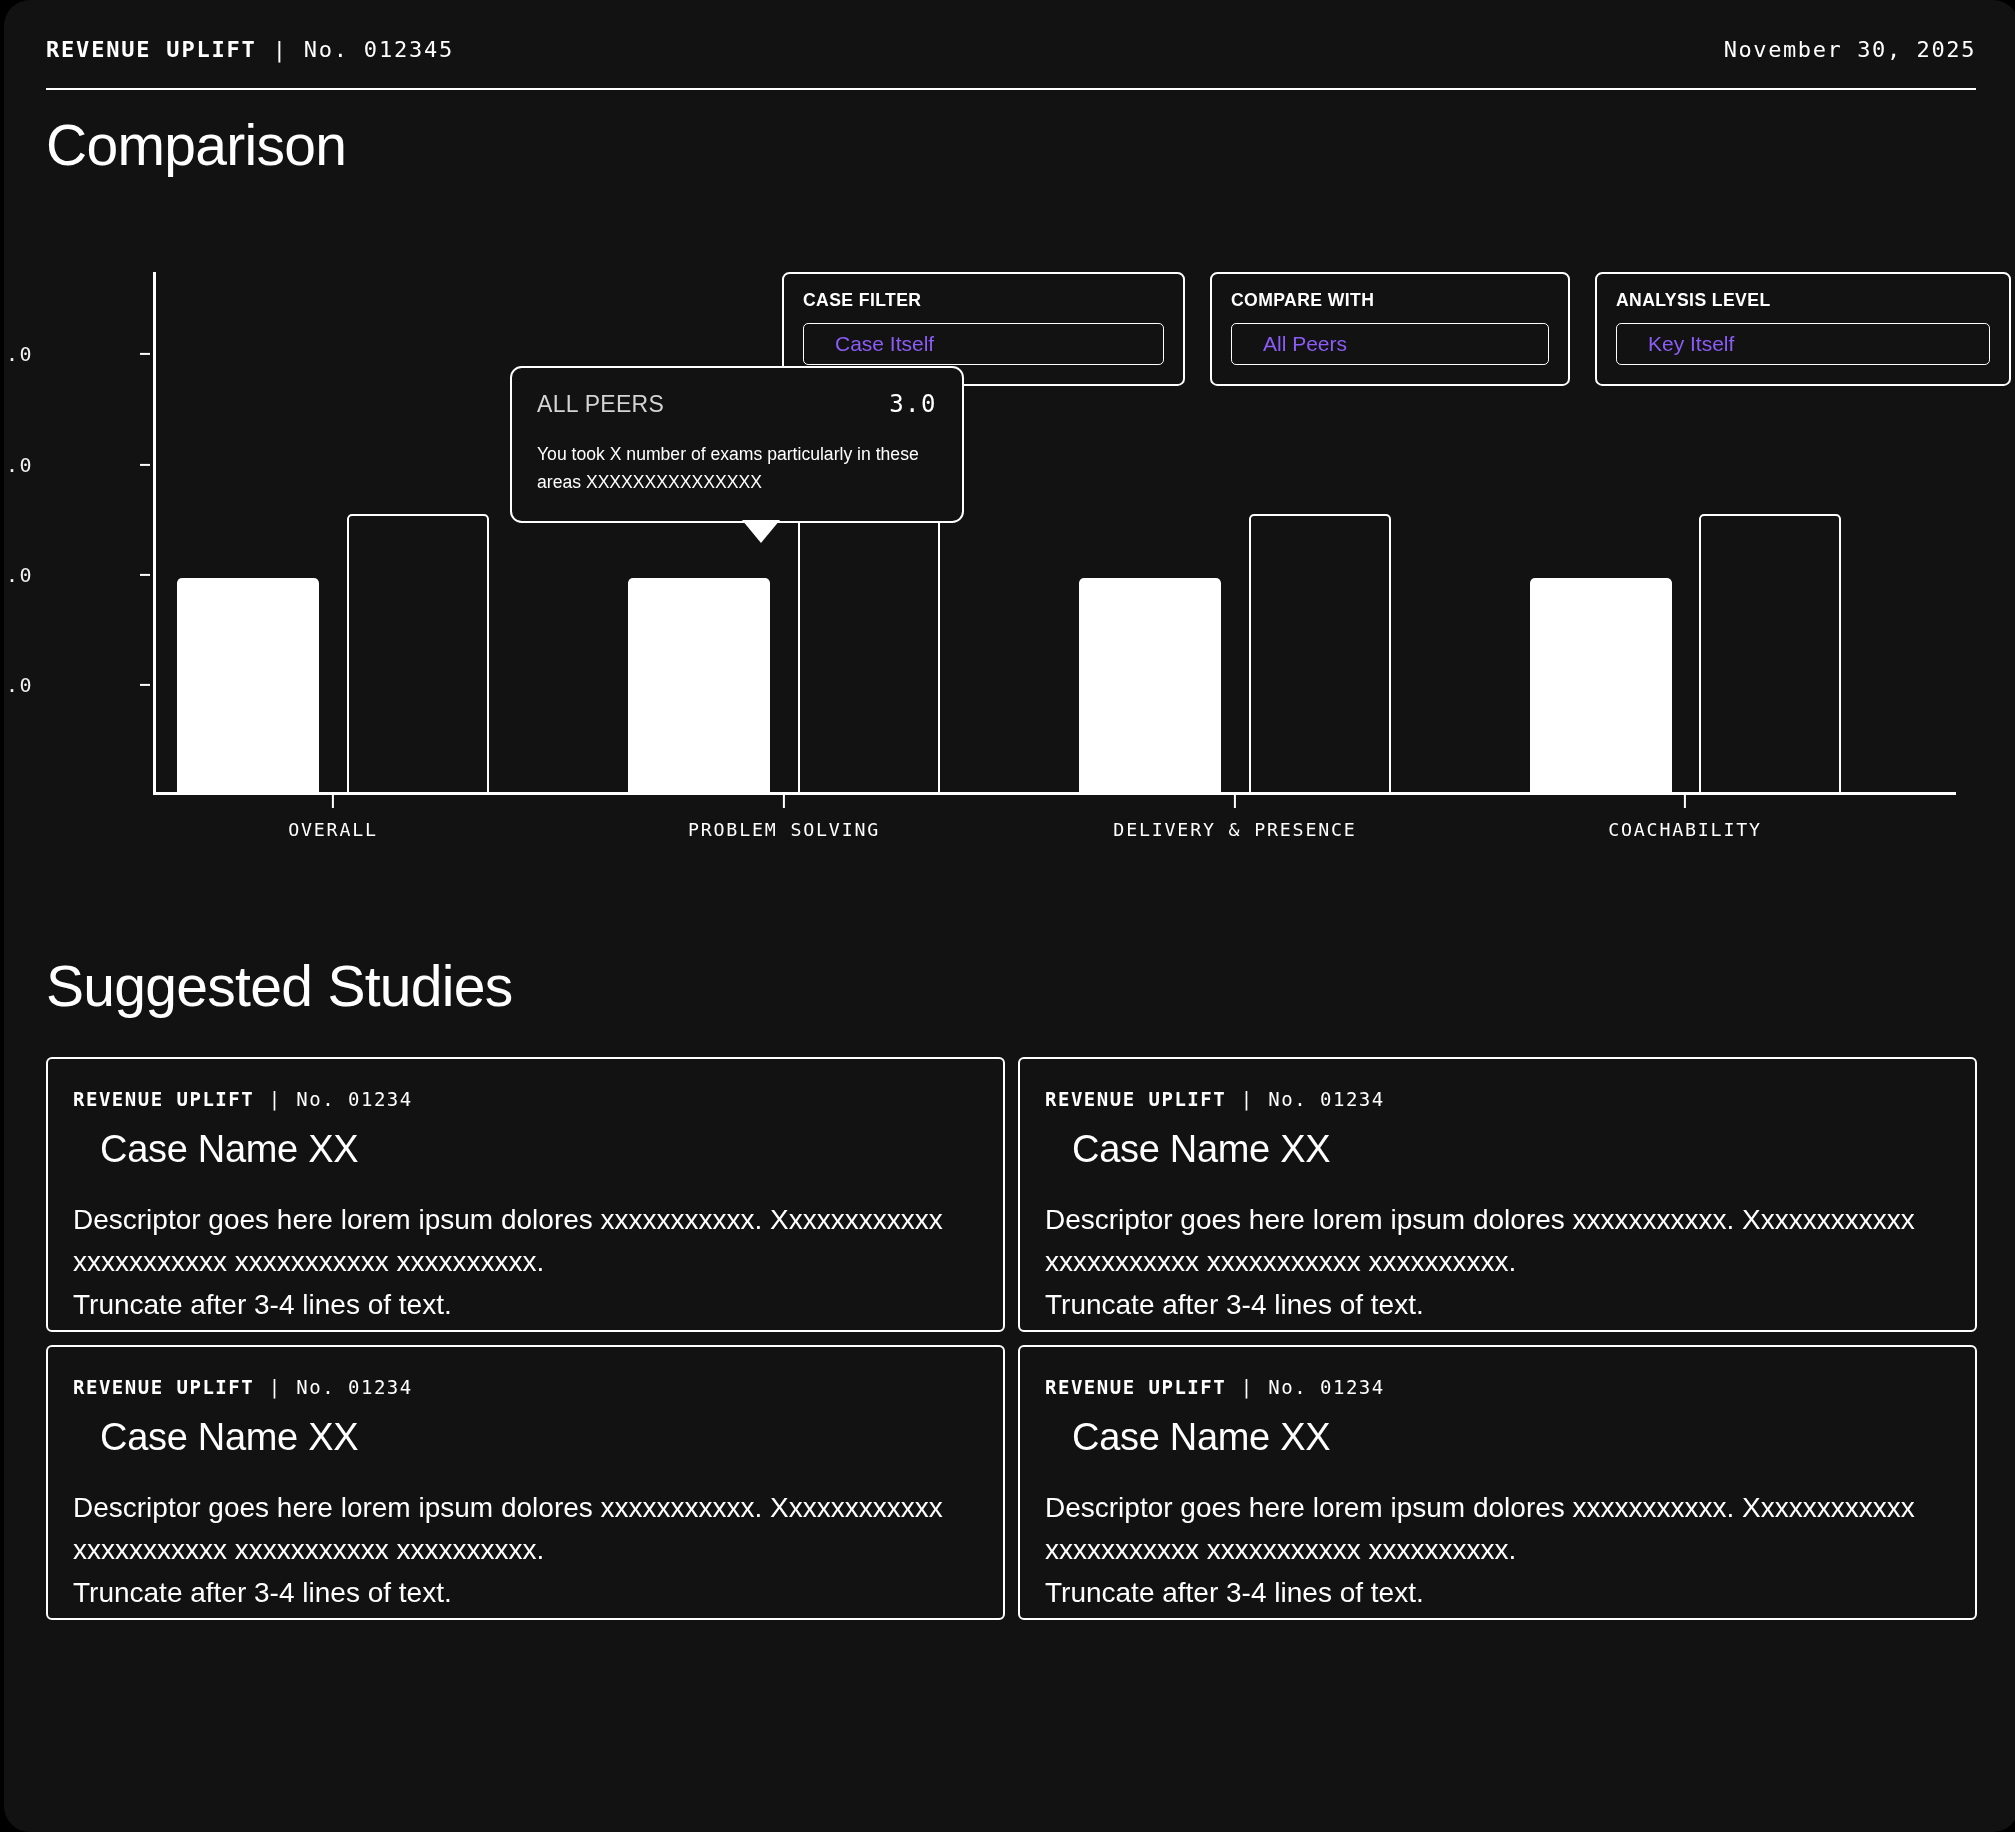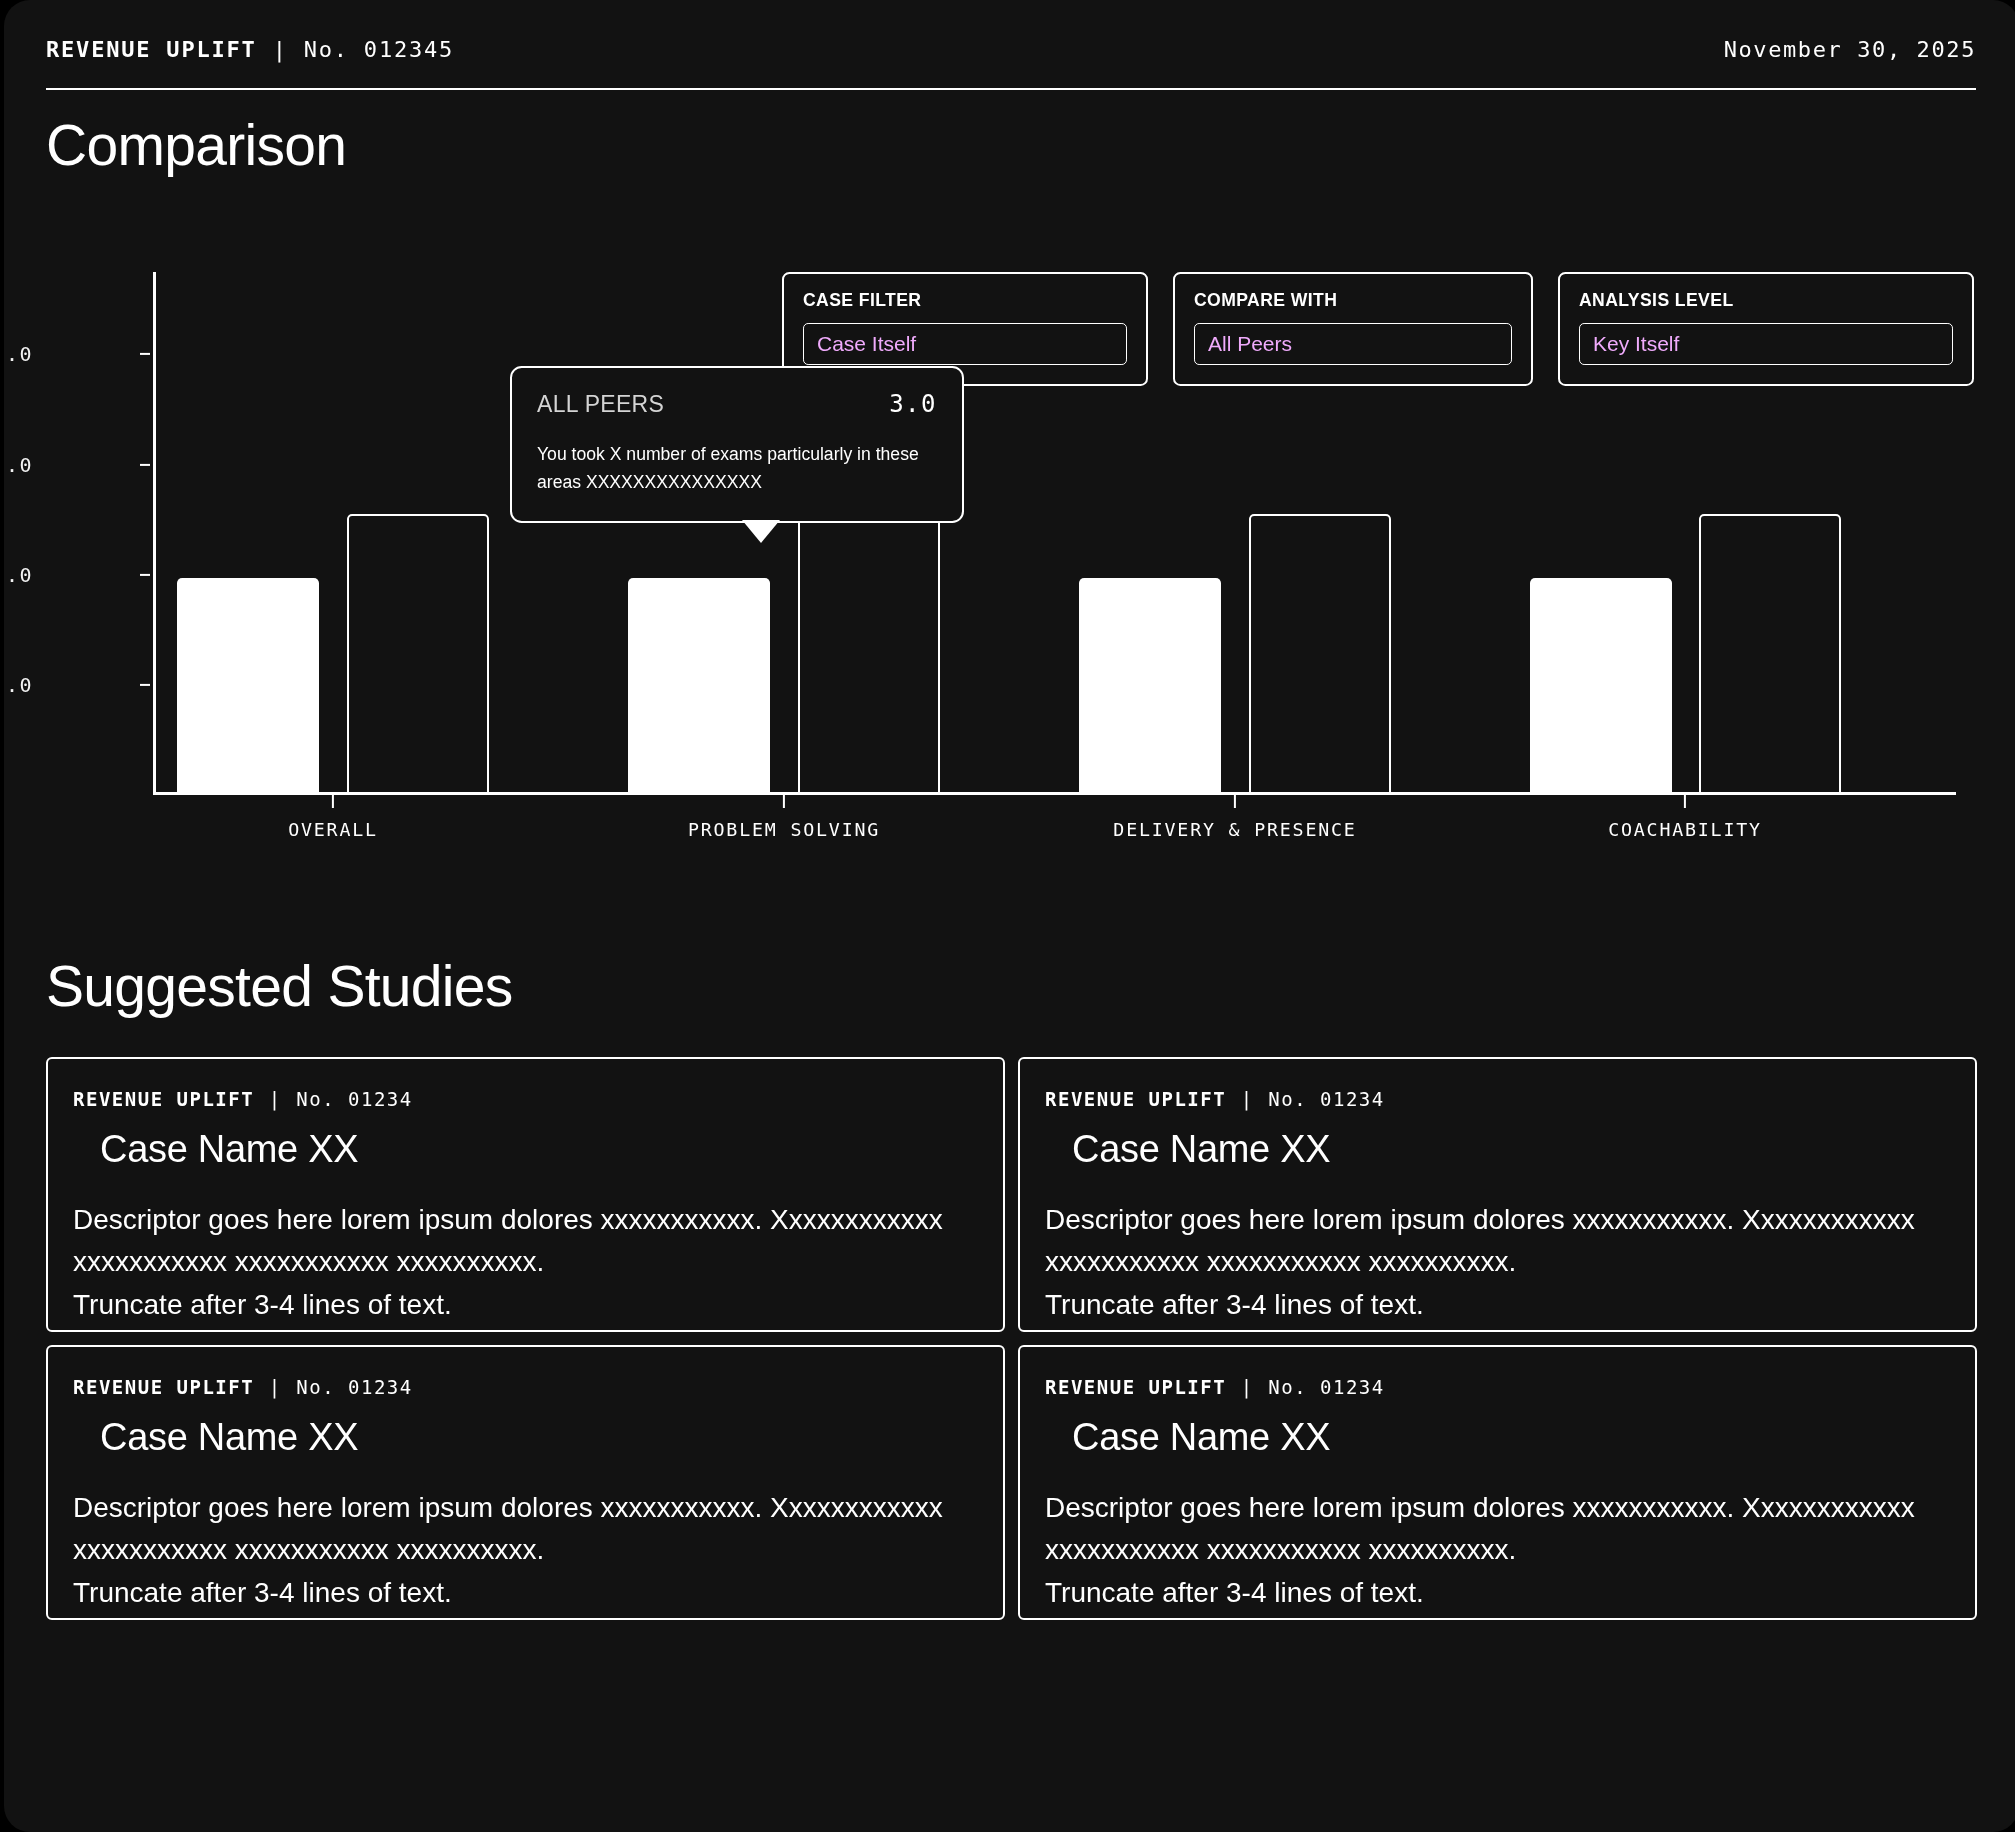--- a/index.html
+++ b/index.html
@@ -139,39 +139,39 @@
     left: 778px; top: 272px;
     display: flex;
     gap: 25px;
   }
   .filter-card {
     border: 2.2px solid #ffffff;
     border-radius: 7.3px;
     padding: 16px 19px 19px 19px;
     background: #121212;
   }
-  .filter-card.w1 { width: 366px; }
+  .filter-card.w1 { width: 403px; }
   .filter-card.w2 { width: 360px; }
   .filter-card.w3 { width: 416px; }
   .filter-label {
     font-size: 17.6px;
     font-weight: 700;
     letter-spacing: 0.4px;
     margin-bottom: 12.4px;
   }
   .filter-value {
     border: 1.5px solid #ffffff;
     border-radius: 5.1px;
     height: 42px;
     display: flex;
     align-items: center;
-    padding: 0 13px;
+    padding: 0 31px;
     font-size: 21px;
     font-weight: 400;
-    color: #f0abfc;
+    color: #8b5cf6;
   }
 
   
   .tooltip {
     position: absolute;
     left: 506px; top: 366px;
     width: 454px;
     border: 2.2px solid #ffffff;
     border-radius: 11.7px;
     background: #121212;

